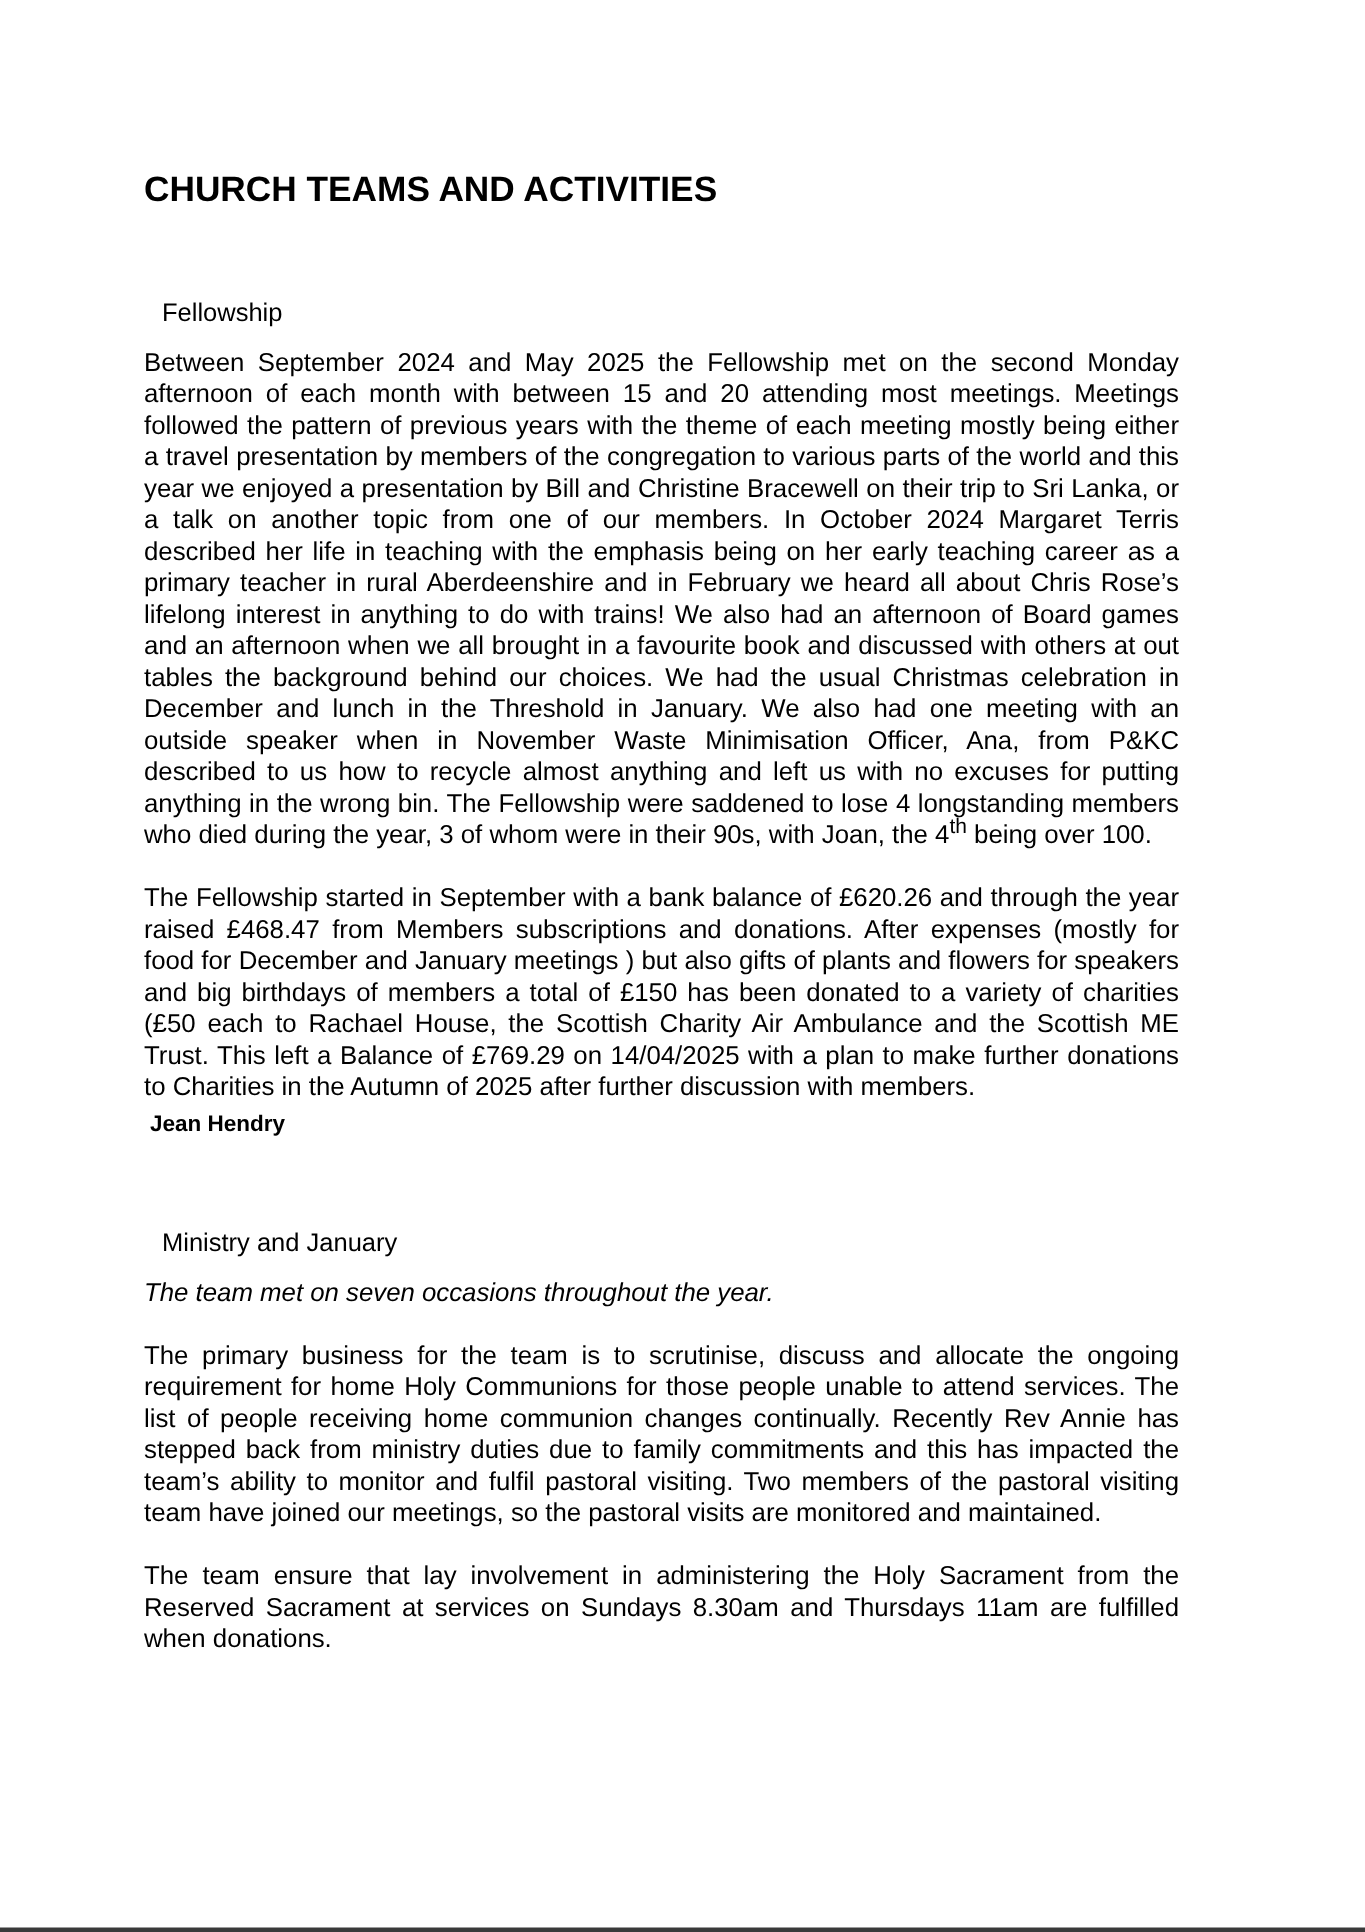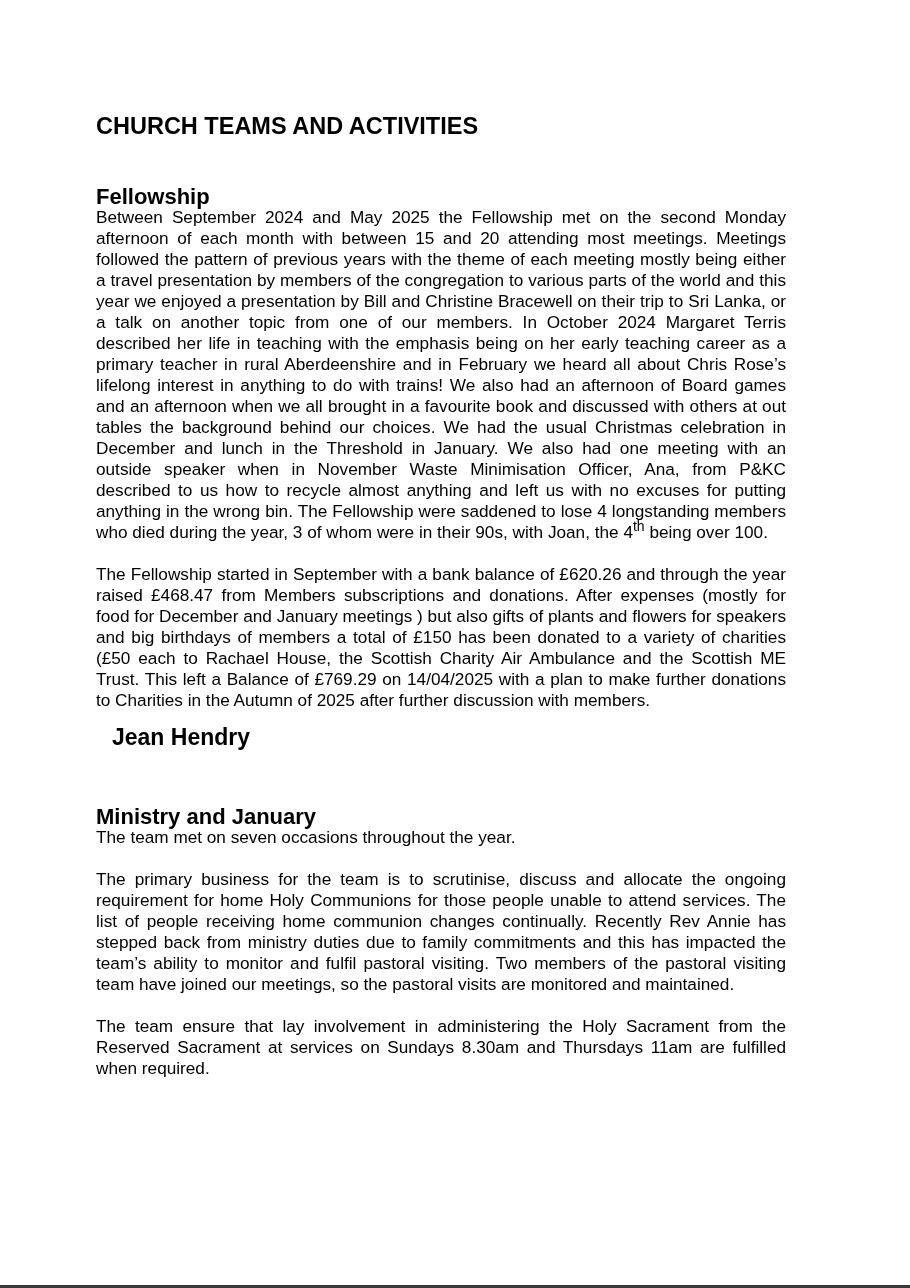--- a/index.html
+++ b/index.html
@@ -25,38 +25,38 @@
     font-weight: bold;
     font-size: 23.5px;
     line-height: 28px;
     margin: 0;
     letter-spacing: 0;
   }
   .section {
     margin: 0;
   }
   .section-heading {
-    font-weight: bold;
-    font-size: 22px;
+    font-weight: normal;
+    font-size: 17px;
     line-height: 21px;
-    margin: 0;
+    margin: 12px;
   }
   .para {
     font-size: 17.2px;
     line-height: 21px;
     margin: 0;
     text-align: justify;
   }
-  .para.left { text-align: left; }
+  .para.left { text-align: left; font-style: italic; }
   .gap { height: 21px; }
   .author {
     font-weight: bold;
-    font-size: 23px;
+    font-size: 15px;
     line-height: 21px;
-    margin: 16px;
+    margin: 4px;
   }
   sup { font-size: 14px; line-height: 0; vertical-align: super; }
   .bottom-rule {
     position: absolute;
     left: 0;
     top: 1285px;
     width: 910px;
     height: 3px;
     background: #3a3a3a;
   }
@@ -80,17 +80,17 @@
   </section>
 
   <div style="height:42px"></div>
 
   <section class="section">
     <h2 class="section-heading">Ministry and January</h2>
     <p class="para left">The team met on seven occasions throughout the year.</p>
     <div class="gap"></div>
     <p class="para">The primary business for the team is to scrutinise, discuss and allocate the ongoing requirement for home Holy Communions for those people unable to attend services. The list of people receiving home communion changes continually. Recently Rev Annie has stepped back from ministry duties due to family commitments and this has impacted the team’s ability to monitor and fulfil pastoral visiting. Two members of the pastoral visiting team have joined our meetings, so the pastoral visits are monitored and maintained.</p>
     <div class="gap"></div>
-    <p class="para">The team ensure that lay involvement in administering the Holy Sacrament from the Reserved Sacrament at services on Sundays 8.30am and Thursdays 11am are fulfilled when required.</p>
+    <p class="para">The team ensure that lay involvement in administering the Holy Sacrament from the Reserved Sacrament at services on Sundays 8.30am and Thursdays 11am are fulfilled when donations.</p>
   </section>
 </div>
 
 <div class="bottom-rule"></div>
 
 </body></html>

